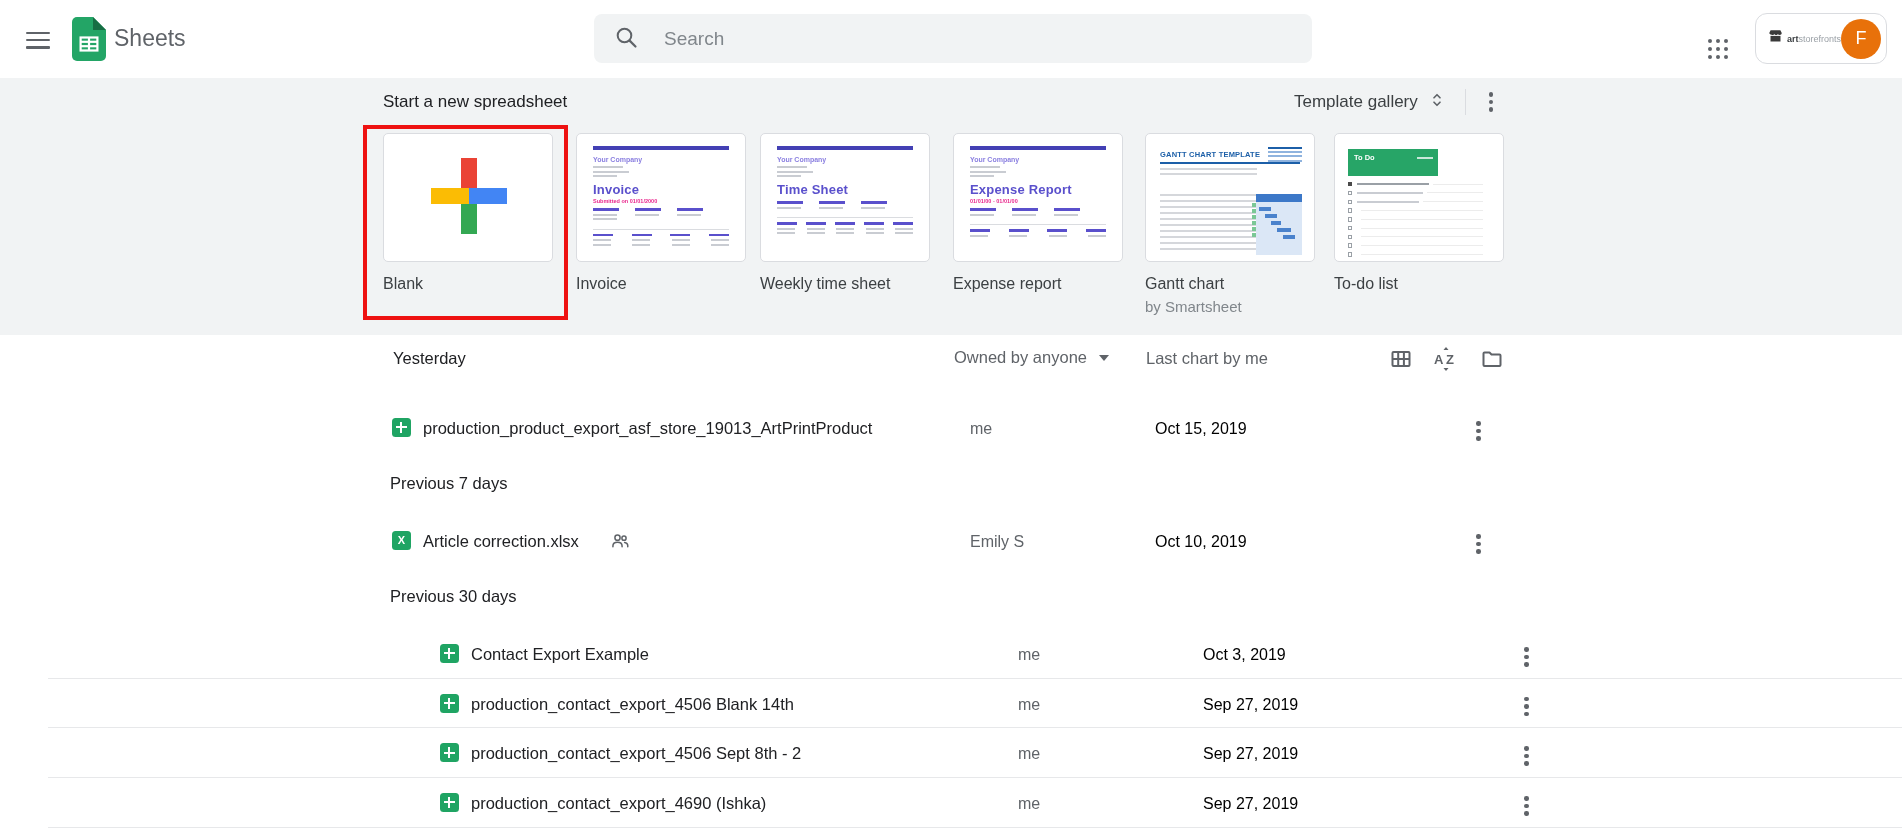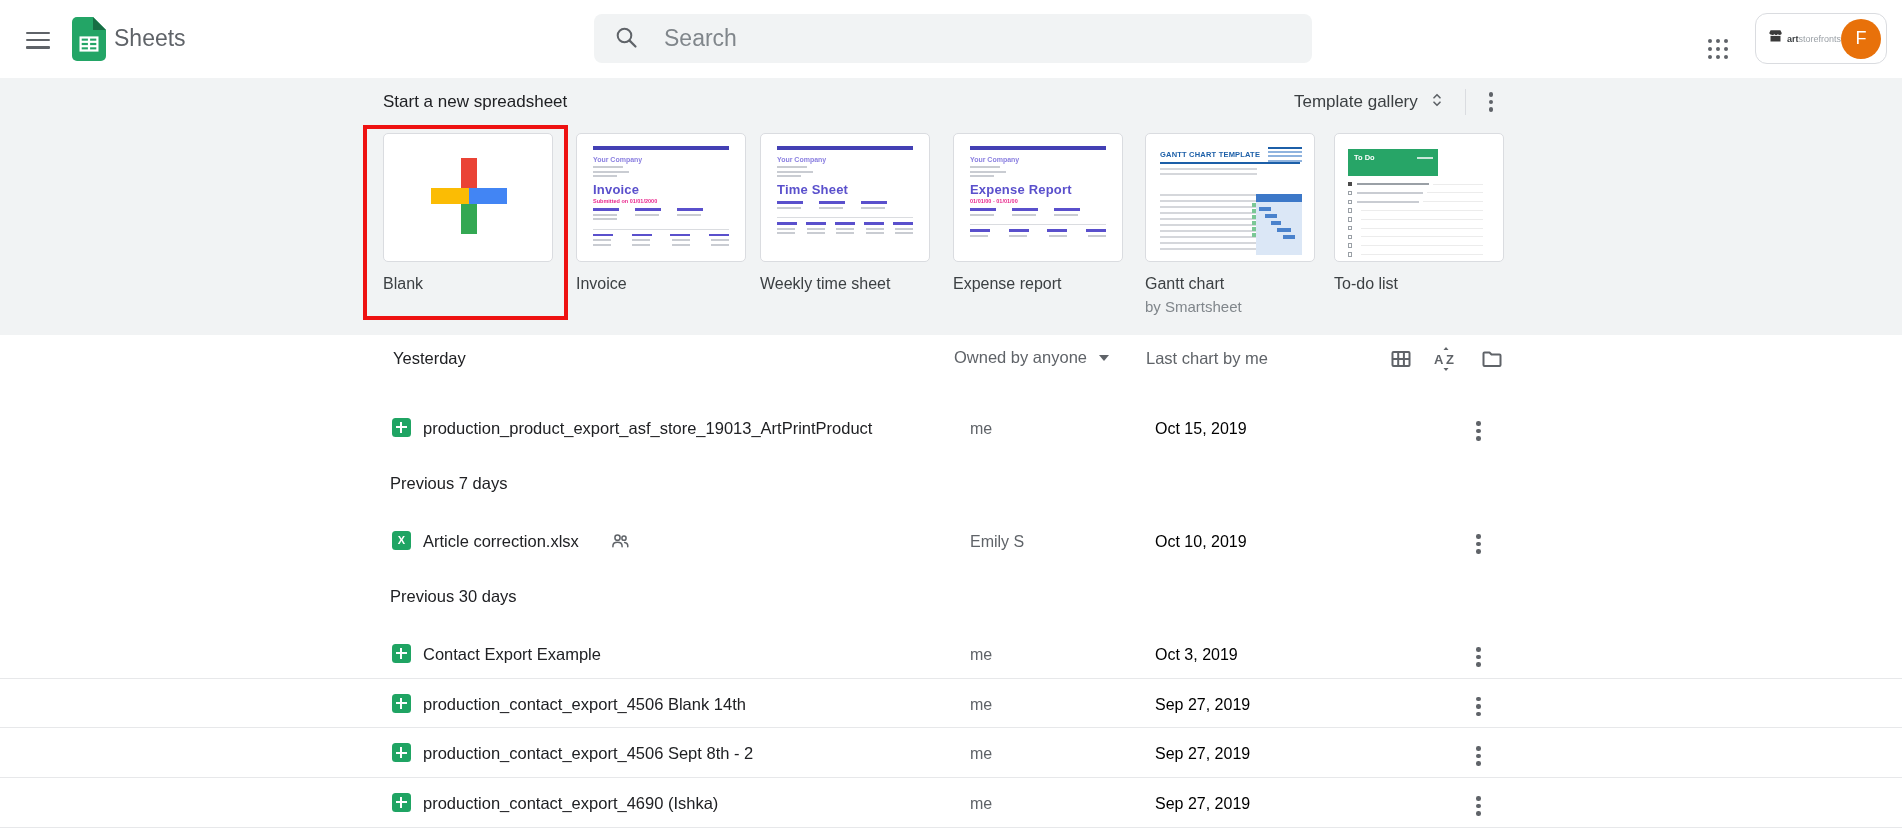--- a/index.html
+++ b/index.html
@@ -13,21 +13,21 @@
   
   .topbar { position:absolute; left:0; top:0; width:1902px; height:78px; background:#fff;padding-left:44px; }
   .hamb { position:absolute; left:20px; top:24px; width:36px; height:30px; background:none; border:none; cursor:pointer; padding:3px 6px; }
   .hamb i { display:block; width:24px; height:2.6px; background:#5f6368; border-radius:1px; margin:4.6px 0; }
   .slogo { position:absolute; left:72px; top:17px; }
   .apptitle { position:absolute; left:114px; top:25px; font-size:23px; color:#5f6368; }
 
   .searchwrap { position:absolute; left:594px; top:14px; width:718px; height:49px; background:#f1f3f4;
     border-radius:8px; display:flex; align-items:center; padding:0 20px; cursor:text; }
   .searchwrap input { flex:1; margin-left:24px; border:none; background:transparent; outline:none;
-    font-size:23px; color:#0f766e; font-family:inherit; }
+    font-size:19px; color:#0f766e; font-family:inherit; }
   .searchwrap input::placeholder { color:#80868b; }
 
   .appsgrid { position:absolute; left:1703px; top:26px; width:32px; height:30px; border:none; background:none; cursor:pointer; padding:4px; }
   .appsgrid i { display:block; width:4.4px; height:4.4px; border-radius:50%; background:#5f6368; margin:1px;
     box-shadow:8px 0 0 #5f6368, 16px 0 0 #5f6368, 0 8px 0 #5f6368, 8px 8px 0 #5f6368, 16px 8px 0 #5f6368,
                0 16px 0 #5f6368, 8px 16px 0 #5f6368, 16px 16px 0 #5f6368; }
 
   .account { position:absolute; left:1755px; top:13px; width:132px; height:51px; background:#fff;
     border:1px solid #dadce0; border-radius:12px; display:flex; align-items:center; padding:0 5px 0 12px; cursor:pointer; }
   .orgname { font-size:9px; color:#9aa0a6; margin-left:4px; white-space:nowrap; }
@@ -117,21 +117,21 @@
   .sortlabel { position:absolute; left:1146px; top:5px; font-size:16.5px; color:#5f6368; }
   .viewicons { position:absolute; left:1386px; top:-1px; display:flex; align-items:center; gap:14px; }
   .iconbtn { border:none; background:none; cursor:pointer; padding:3px; display:flex; align-items:center; }
 
   .gtitle-row { position:absolute; left:390px; font-size:16.5px; font-weight:500; color:#202124; }
   .g7  { top:139px; }
   .g30 { top:252px; }
 
   .frow { position:absolute; left:0; width:1902px; height:50px; cursor:pointer; }
   .r1 { top:68px; }  .r2 { top:181px; }
-  .group30 { position:absolute; left:0; top:294px; width:1902px; }
+  .group30 { position:absolute; left:0; top:294px; width:1902px;padding-left:48px; }
   .group30 .frow { position:relative; top:auto; height:49.7px; border-bottom:1px solid #e7e8ea; }
   .ficon { position:absolute; left:392px; top:15px; width:19px; height:19px; border-radius:3.5px; background:#1fa463;
     background-image:linear-gradient(#fff,#fff),linear-gradient(#fff,#fff);
     background-size:2.2px 11px,11px 2.2px; background-position:center,center; background-repeat:no-repeat; }
   .ficon.excel { background-image:none; color:#fff; font-size:11px; font-weight:700; text-align:center; line-height:19px; }
   .fname { position:absolute; left:423px; top:16px; font-size:16.5px; color:#202124; white-space:nowrap; }
   .fshared { position:absolute; top:15px; }
   .fowner { position:absolute; left:970px; top:17px; font-size:16px; color:#5f6368; }
   .fdate { position:absolute; left:1155px; top:17px; font-size:16px; color:#000000; }
   .rowkebab { position:absolute; left:1466px; top:11px; }

